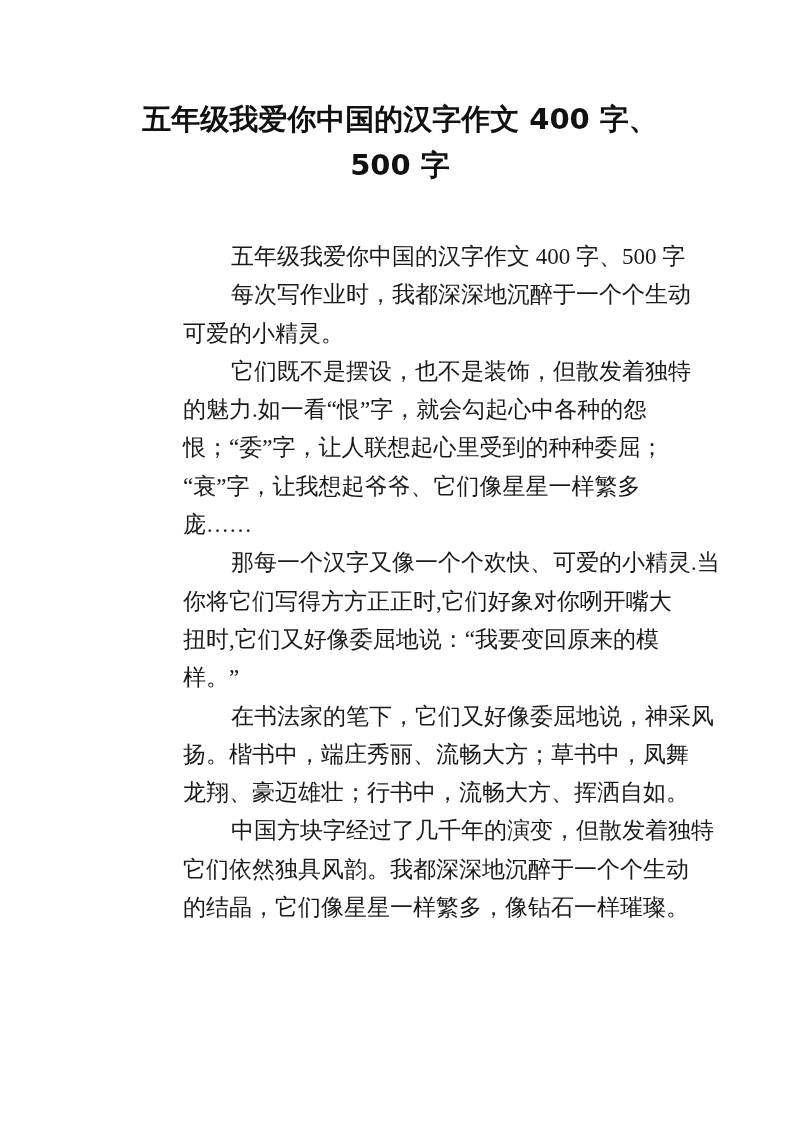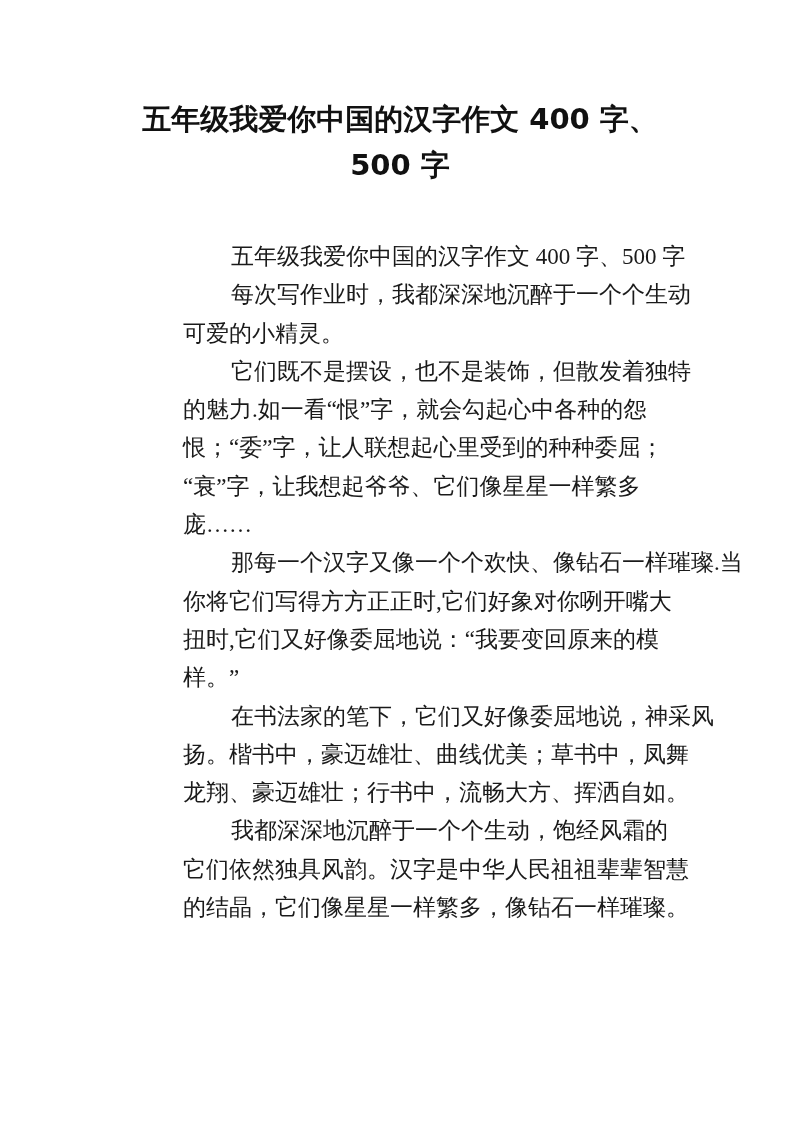--- a/index.html
+++ b/index.html
@@ -38,29 +38,29 @@
       <span class="line">可爱的小精灵。</span>
     </div>
     <div>
       <span class="line indent">它们既不是摆设，也不是装饰，但散发着独特</span>
       <span class="line">的魅力.如一看“恨”字，就会勾起心中各种的怨</span>
       <span class="line">恨；“委”字，让人联想起心里受到的种种委屈；</span>
       <span class="line">“衰”字，让我想起爷爷、它们像星星一样繁多</span>
       <span class="line">庞……</span>
     </div>
     <div>
-      <span class="line indent">那每一个汉字又像一个个欢快、像钻石一样璀璨.当</span>
+      <span class="line indent">那每一个汉字又像一个个欢快、可爱的小精灵.当</span>
       <span class="line">你将它们写得方方正正时,它们好象对你咧开嘴大</span>
       <span class="line">扭时,它们又好像委屈地说：“我要变回原来的模</span>
       <span class="line">样。”</span>
     </div>
     <div>
       <span class="line indent">在书法家的笔下，它们又好像委屈地说，神采风</span>
-      <span class="line">扬。楷书中，豪迈雄壮、曲线优美；草书中，凤舞</span>
+      <span class="line">扬。楷书中，端庄秀丽、流畅大方；草书中，凤舞</span>
       <span class="line">龙翔、豪迈雄壮；行书中，流畅大方、挥洒自如。</span>
     </div>
     <div>
-      <span class="line indent">我都深深地沉醉于一个个生动，饱经风霜的</span>
-      <span class="line">它们依然独具风韵。汉字是中华人民祖祖辈辈智慧</span>
+      <span class="line indent">中国方块字经过了几千年的演变，但散发着独特</span>
+      <span class="line">它们依然独具风韵。我都深深地沉醉于一个个生动</span>
       <span class="line">的结晶，它们像星星一样繁多，像钻石一样璀璨。</span>
     </div>
   </div>
 </div>
 
 </body></html>

